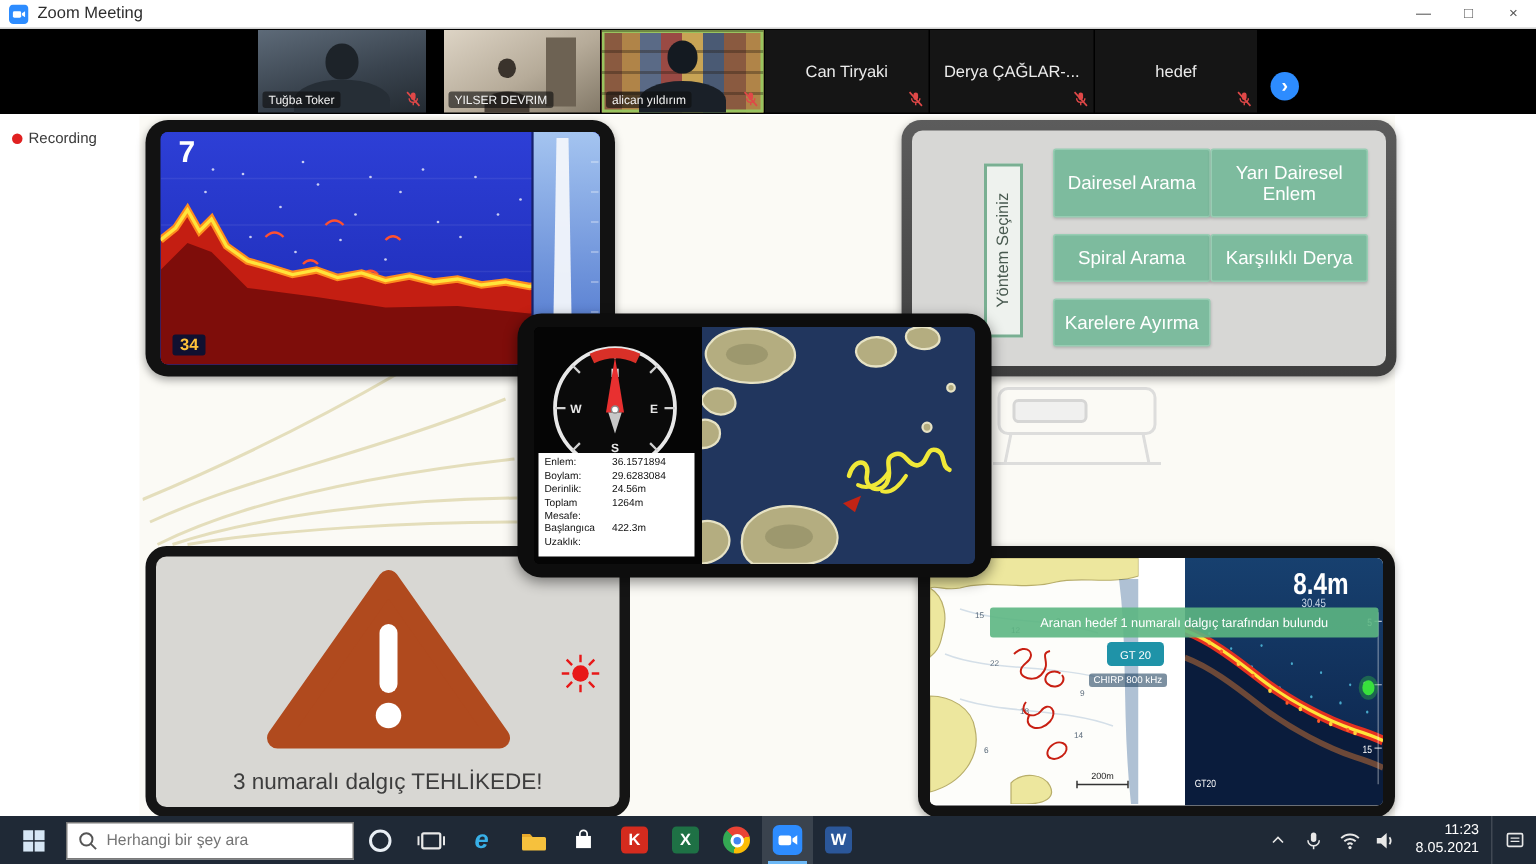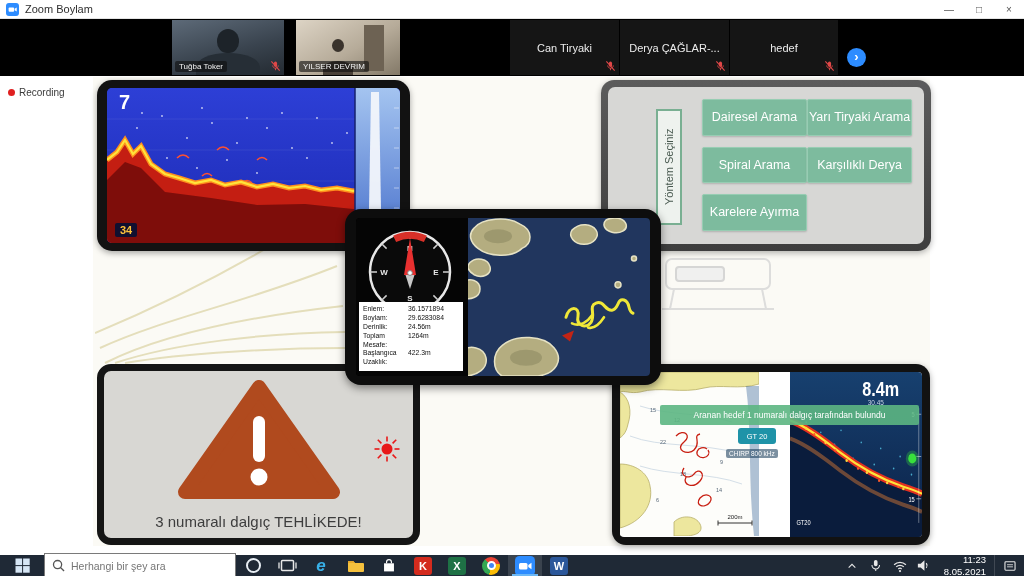--- a/index.html
+++ b/index.html
@@ -75,21 +75,21 @@
 
 .frame-found{left:612px;top:364px;width:318px;height:181px;background:#121212;border-radius:14px;z-index:2;box-shadow:0 2px 6px rgba(0,0,0,.35);}
 .frame-found .screen{position:absolute;inset:8px;border-radius:4px;overflow:hidden;display:flex;background:#fff;}
 .chart-pane{flex:0 0 139px;position:relative;}
 .sonar-pane{flex:1;position:relative;margin-left:31px;}
 .found-banner{position:absolute;left:40px;right:3px;top:33px;height:20px;background:rgba(92,182,130,.9);color:#fff;font-size:8.5px;display:flex;align-items:center;justify-content:center;border-radius:2px;z-index:3;white-space:nowrap;}
 .gt-badge{position:absolute;left:118px;top:56px;width:38px;height:16px;background:#1f93a8;color:#fff;font-size:7.5px;display:flex;align-items:center;justify-content:center;border-radius:3px;z-index:3;}
 .chirp{position:absolute;left:106px;top:77px;z-index:3;color:#fff;font-size:6.5px;background:rgba(16,52,84,.55);padding:1px 3px;border-radius:2px;white-space:nowrap;}
 
 
-.taskbar{position:absolute;left:0;bottom:0;width:100%;height:21px;background:#1f2936;display:flex;align-items:center;z-index:40;}
+.taskbar{position:absolute;left:0;bottom:0;width:100%;height:32px;background:#1f2936;display:flex;align-items:center;z-index:40;}
 .start{width:44px;height:100%;display:flex;align-items:center;justify-content:center;}
 .search-box{width:192px;height:25px;background:#fff;border:1px solid #7a7a7a;display:flex;align-items:center;gap:6px;padding:0 7px;}
 .search-box input{border:none;outline:none;font-size:10.5px;color:#444;width:150px;font-family:inherit;background:transparent;}
 .tb-icon{width:34px;height:100%;display:flex;align-items:center;justify-content:center;position:relative;}
 .tb-icon.active{background:rgba(255,255,255,.12);}
 .tb-icon.active::after{content:"";position:absolute;left:4px;right:4px;bottom:0;height:2px;background:#6cb8f6;}
 .sq{width:18px;height:18px;border-radius:3px;color:#fff;font-weight:bold;font-size:11px;display:flex;align-items:center;justify-content:center;}
 .sq-k{background:#d42b1e;}
 .sq-x{background:#1e7145;}
 .sq-w{background:#2b579a;}
@@ -106,21 +106,21 @@
 <body>
 
 <div class="root">
 
   <div class="titlebar">
     <svg class="app-ico" viewBox="0 0 20 20">
         <rect width="20" height="20" rx="4.5" fill="#2d8cff"></rect>
         <rect x="4" y="7" width="8.5" height="6.5" rx="1.5" fill="#fff"></rect>
         <path d="M13.3 9l3.2-2.2v6.4L13.3 11z" fill="#fff"></path>
       </svg>
-    <span class="title">Zoom Boylam</span>
+    <span class="title">Zoom Meeting</span>
     <div class="win-controls">
       <span>—</span>
       <span>□</span>
       <span>×</span>
     </div>
   </div>
 
   <div class="video-strip">
     <div class="tile t1">
       <div class="sil-head"></div>
@@ -131,20 +131,32 @@
           <path d="M3 5.4c0 1.8 1.3 3 3 3s3-1.2 3-3" stroke="#e04848" fill="none" stroke-width="1"></path>
           <line x1="6" y1="8.4" x2="6" y2="10.6" stroke="#e04848" stroke-width="1"></line>
           <line x1="1.5" y1="1" x2="10.5" y2="11" stroke="#e04848" stroke-width="1.2"></line>
         </svg>
     </div>
     <div class="tile t2">
       <div class="door"></div>
       <div class="sil-head"></div>
       <div class="sil-body"></div>
       <span class="pname">YILSER DEVRIM</span>
+    </div>
+    <div class="tile t3">
+      <div class="shelf"></div>
+      <div class="sil-head"></div>
+      <div class="sil-body"></div>
+      <span class="pname">alican yıldırım</span>
+      <svg class="mic-off" viewBox="0 0 12 12">
+          <rect x="4.3" y="1.2" width="3.4" height="5.6" rx="1.7" fill="#e04848"></rect>
+          <path d="M3 5.4c0 1.8 1.3 3 3 3s3-1.2 3-3" stroke="#e04848" fill="none" stroke-width="1"></path>
+          <line x1="6" y1="8.4" x2="6" y2="10.6" stroke="#e04848" stroke-width="1"></line>
+          <line x1="1.5" y1="1" x2="10.5" y2="11" stroke="#e04848" stroke-width="1.2"></line>
+        </svg>
     </div>
     <div class="tile tile-dark t4">
       <span class="cname">Can Tiryaki</span>
       <svg class="mic-off" viewBox="0 0 12 12">
           <rect x="4.3" y="1.2" width="3.4" height="5.6" rx="1.7" fill="#e04848"></rect>
           <path d="M3 5.4c0 1.8 1.3 3 3 3s3-1.2 3-3" stroke="#e04848" fill="none" stroke-width="1"></path>
           <line x1="6" y1="8.4" x2="6" y2="10.6" stroke="#e04848" stroke-width="1"></line>
           <line x1="1.5" y1="1" x2="10.5" y2="11" stroke="#e04848" stroke-width="1.2"></line>
         </svg>
     </div>
@@ -264,21 +276,21 @@
       <span class="sonar-marker">7</span>
       <span class="sonar-badge">34</span>
     </div>
   </div>
 
   <div class="frame frame-methods">
     <div class="panel">
       <div class="vlabel">Yöntem Seçiniz</div>
       <div class="mbtns">
         <div class="mbtn">Dairesel Arama</div>
-        <div class="mbtn">Yarı Tiryaki Arama</div>
+        <div class="mbtn">Yarı Dairesel Enlem</div>
         <div class="mbtn">Spiral Arama</div>
         <div class="mbtn">Karşılıklı Derya</div>
         <div class="mbtn">Karelere Ayırma</div>
       </div>
     </div>
   </div>
 
   <div class="frame frame-nav">
     <div class="screen">
       <div class="nav-left">

